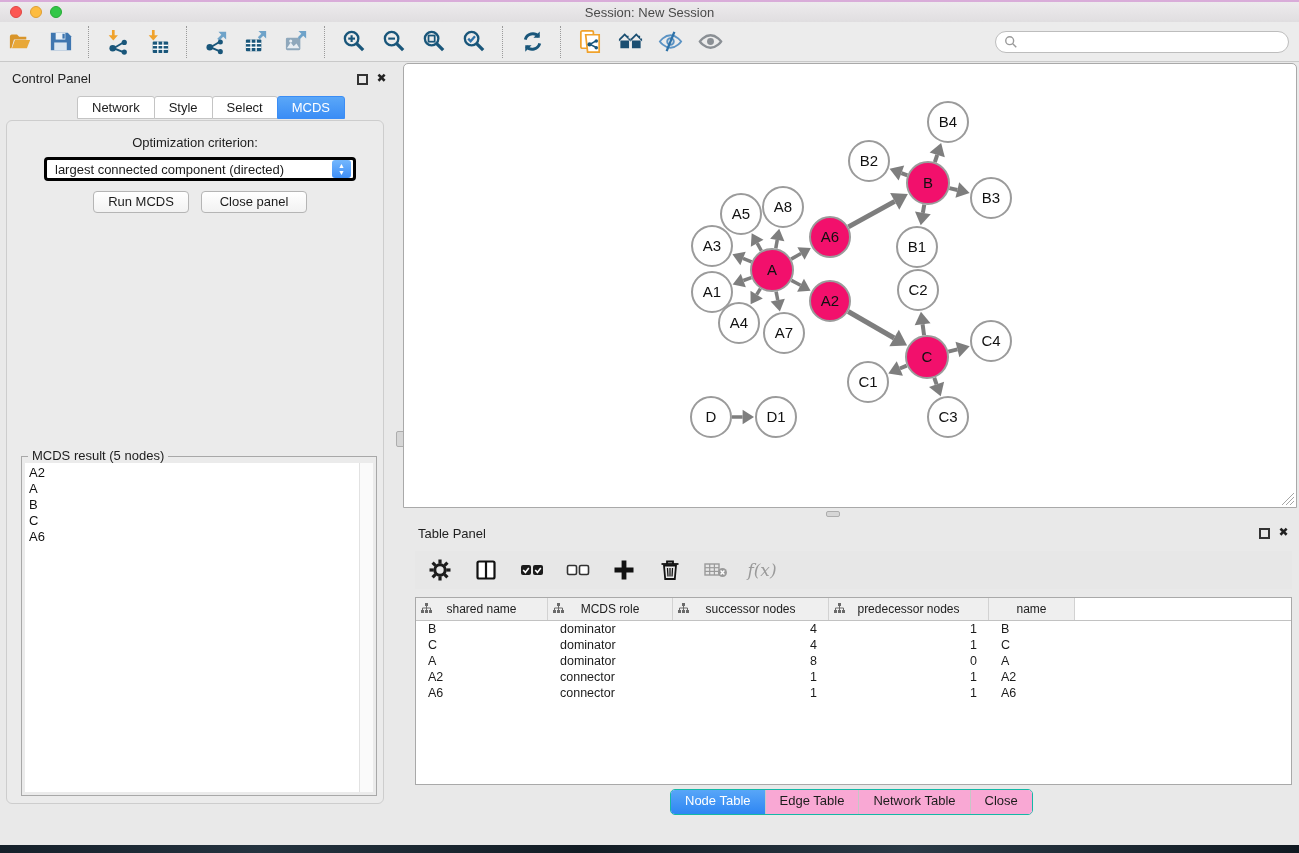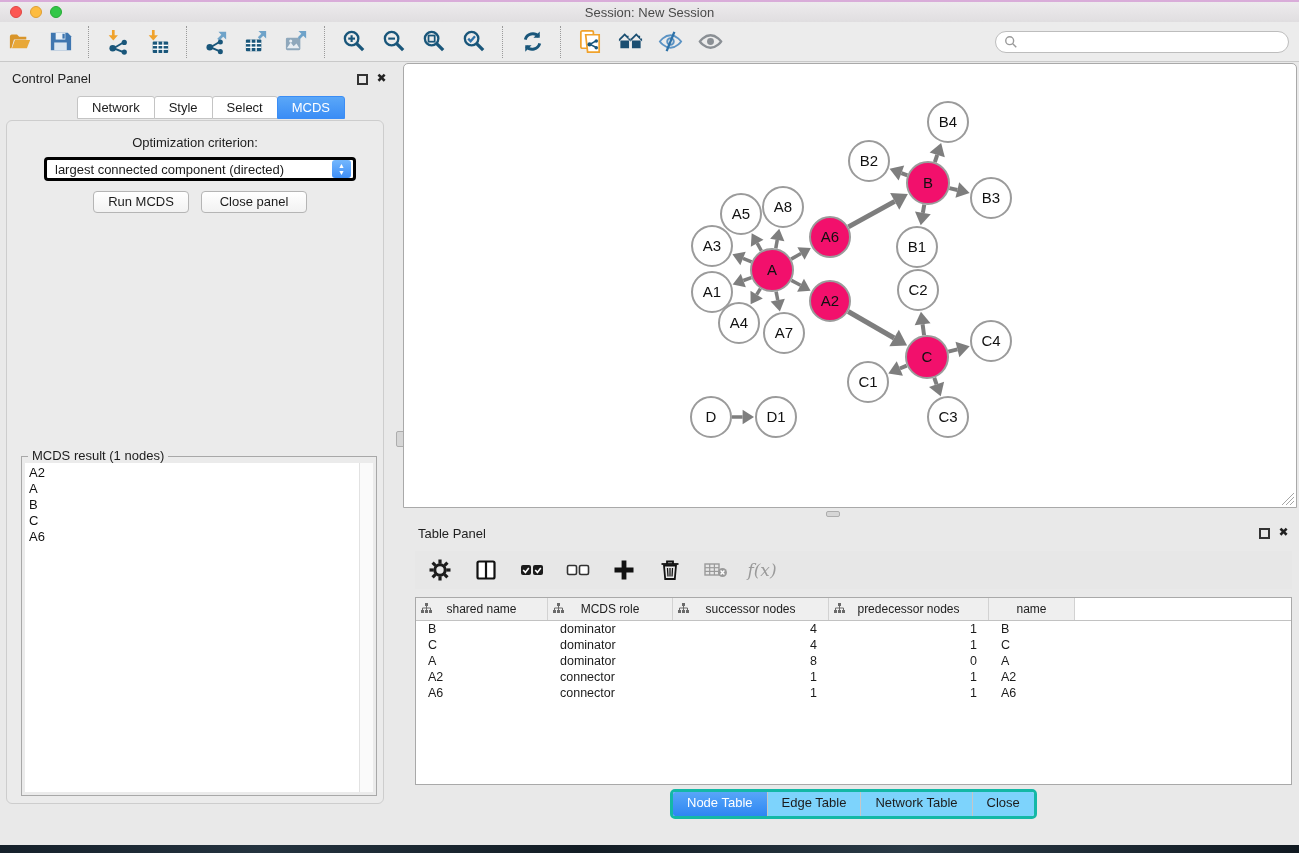--- a/index.html
+++ b/index.html
@@ -63,22 +63,22 @@
   #fx-label{font-family:"DejaVu Serif","Liberation Serif",serif;font-style:italic;font-size:17px;color:#9a9a9a;}
   #ntable{position:absolute;left:415px;top:597px;width:877px;height:188px;background:#fff;
     border:1px solid #A9A9A9;box-sizing:border-box;overflow:hidden;}
   #ntable-header{display:flex;height:22px;border-bottom:1px solid #C2C2C2;}
   .hcell{background:#EFEFEF;border-right:1px solid #D2D2D2;box-sizing:border-box;display:flex;
     align-items:center;justify-content:center;font-size:12px;color:#222;position:relative;}
   .hcell svg{position:absolute;left:5px;top:5px;}
   .trow{display:flex;height:16px;align-items:center;}
   .tcell{font-size:12.5px;box-sizing:border-box;padding:0 12px;white-space:nowrap;}
   #bottom-tabs{position:absolute;left:670px;top:789px;display:flex;height:24px;
-    border:3px solid #14b8a6;border-radius:5px;overflow:hidden;background:#fff;}
-  .btab{padding:0 14px;line-height:22px;font-size:13px;border-right:1px solid #C6C6C6;cursor:pointer;background:#7dd3fc;}
+    border:1px solid #14b8a6;border-radius:5px;overflow:hidden;background:#fff;}
+  .btab{padding:0 14px;line-height:22px;font-size:13px;border-right:1px solid #C6C6C6;cursor:pointer;background:#f9a8d4;}
   .btab:last-child{border-right:none;}
   .btab.sel{background:linear-gradient(#58A6F8,#2E86F3);color:#fff;}
   
   #statusbar{position:absolute;left:0;top:815px;width:1299px;height:30px;background:#EDEDED;
     border-top:1px solid #C6C6C6;box-sizing:border-box;}
   #list-btn{position:absolute;left:12px;top:6px;width:26px;height:22px;background:linear-gradient(#FDFDFD,#F0F0F0);
     border:1px solid #B9B9B9;border-radius:3px;display:flex;align-items:center;justify-content:center;cursor:pointer;}
   #memory-btn{position:absolute;right:8px;top:6px;height:23px;background:linear-gradient(#FFFFFF,#F4F4F4);
     border:1px solid #BFBFBF;border-radius:3px;display:flex;align-items:center;gap:6px;padding:0 10px;cursor:pointer;font-size:12.5px;}
   #memory-dot{width:11px;height:11px;border-radius:50%;background:#1FA52A;}
@@ -274,21 +274,21 @@
       <span class="val">largest connected component (directed)</span>
       <span class="stepper">
           <span>▲</span>
           <span>▼</span>
         </span>
     </div>
     <div class="pbtn" style="left:86px;top:70px;width:96px;">Run MCDS</div>
     <div class="pbtn" style="left:194px;top:70px;width:106px;">Close panel</div>
 
     <div id="mcds-fieldset">
-      <div id="mcds-legend">MCDS result (1 nodes)</div>
+      <div id="mcds-legend">MCDS result (5 nodes)</div>
       <div id="mcds-list">
           <div class="mcds-item">A2</div>
           <div class="mcds-item">A</div>
           <div class="mcds-item">B</div>
           <div class="mcds-item">C</div>
           <div class="mcds-item">A6</div>
         </div>
       <div id="mcds-scroll"></div>
     </div>
   </div>

